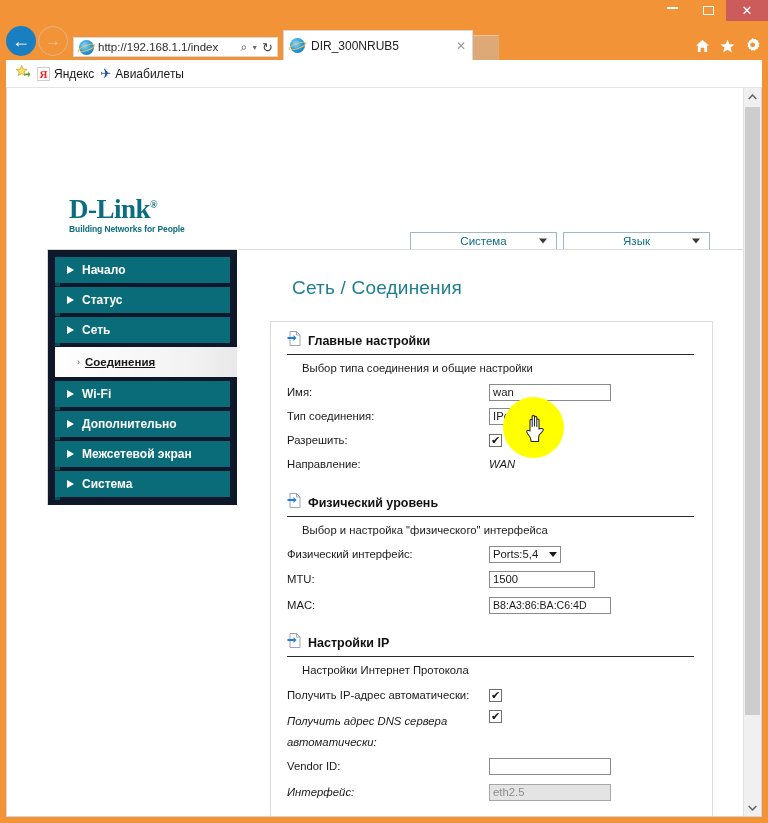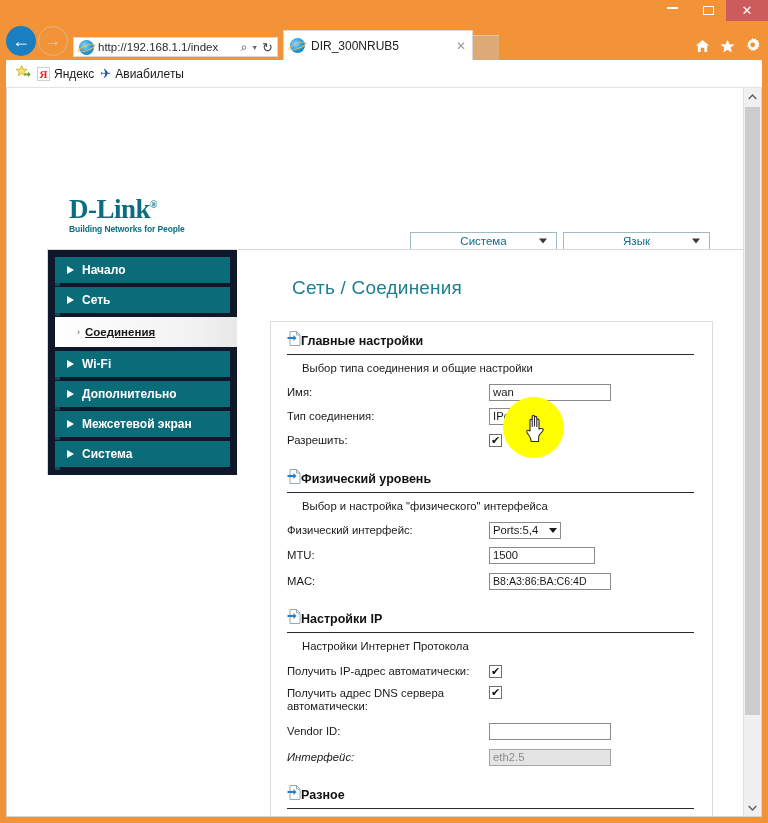--- a/index.html
+++ b/index.html
@@ -232,21 +232,21 @@
     position: absolute; left: 54px; top: 27px;
     font-size: 19px; color: #1f7f91; font-weight: normal;
     letter-spacing: 0.2px;
   }
   .panel {
     position: absolute; left: 32px; top: 71px;
     width: 443px; min-height: 543px;
     border: 1px solid #dcdcdc; background: #fff;
   }
   .section-head {
-    display: flex; align-items: center; 
+    display: flex; align-items: center; gap: 7px;
     margin: 0 18px 0 16px; padding: 9px 0 4px 0;
     border-bottom: 1px solid #2a2a2a;
   }
   .section-head .doc-ico { flex: 0 0 auto; }
   .section-head .sh-title {
     font-size: 12.5px; font-weight: bold; color: #111;
   }
   .section-desc {
     margin: 7px 0 6px 31px; font-size: 11.3px; color: #1a1a1a;
   }
@@ -407,20 +407,24 @@
         </div>
       </div>
 
       <div class="sidebar">
         <div class="menu-item">
           <span class="arrow"></span>
           <span>Начало</span>
         </div>
         <div class="menu-item">
           <span class="arrow"></span>
+          <span>Статус</span>
+        </div>
+        <div class="menu-item">
+          <span class="arrow"></span>
           <span>Сеть</span>
         </div>
         <div class="submenu-item">
           <span class="chev">›</span>
           <span class="lbl">Соединения</span>
         </div>
         <div class="menu-item">
           <span class="arrow"></span>
           <span>Wi-Fi</span>
         </div>
@@ -474,20 +478,26 @@
 
           <div class="frow">
             <span class="flabel">Разрешить:</span>
             <span class="fctl">
               <span class="chk">
                   <span>✔</span>
                 </span>
             </span>
           </div>
 
+          <div class="frow">
+            <span class="flabel">Направление:</span>
+            <span class="fctl">
+              <span class="static-val">WAN</span>
+            </span>
+          </div>
 
           <div class="section-head" style="margin-top:8px;">
             <span class="doc-ico">
               <svg width="14" height="15" viewBox="0 0 14 15">
                 <path d="M3 0.5 H9.5 L13 4 V14.5 H3 Z" fill="#ffffff" stroke="#9aa6b0" stroke-width="1"></path>
                 <path d="M9.5 0.5 V4 H13" fill="none" stroke="#9aa6b0" stroke-width="1"></path>
                 <path d="M0.5 6 H6.5 V4 L9.5 7 L6.5 10 V8 H0.5 Z" fill="#1f7fd6"></path>
               </svg>
             </span>
             <span class="sh-title">Физический уровень</span>
@@ -533,21 +543,21 @@
           <div class="frow" style="min-height:26px;">
             <span class="flabel">Получить IP-адрес автоматически:</span>
             <span class="fctl">
               <span class="chk">
                   <span>✔</span>
                 </span>
             </span>
           </div>
 
           <div class="frow" style="min-height:34px; align-items:flex-start;">
-            <span class="flabel" style="line-height:13px; padding-top:3px;">Получить адрес DNS сервера автоматически:</span>
+            <span class="flabel" style="line-height:21px; padding-top:3px;font-style:italic;">Получить адрес DNS сервера автоматически:</span>
             <span class="fctl" style="padding-top:2px;">
               <span class="chk">
                   <span>✔</span>
                 </span>
             </span>
           </div>
 
           <div class="frow" style="min-height:26px;">
             <span class="flabel">Vendor ID:</span>
             <span class="fctl">

